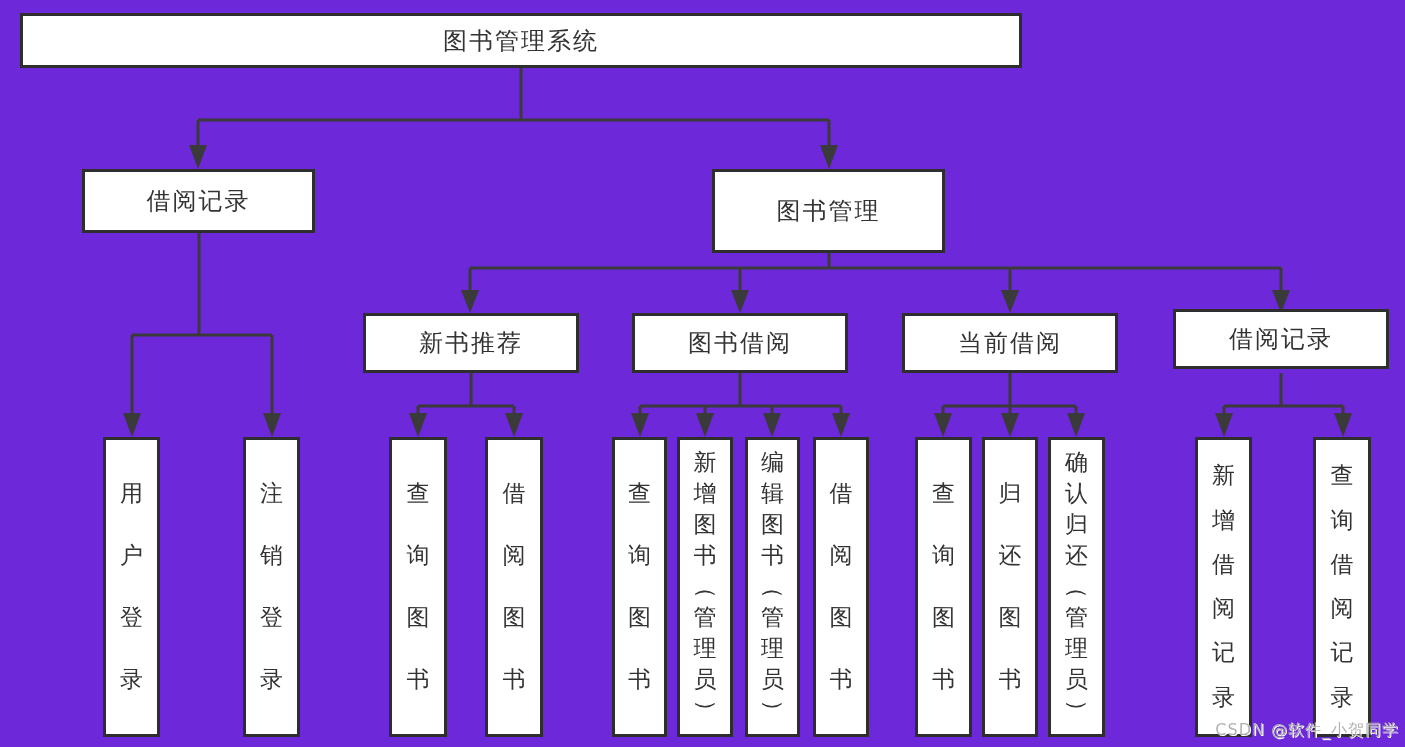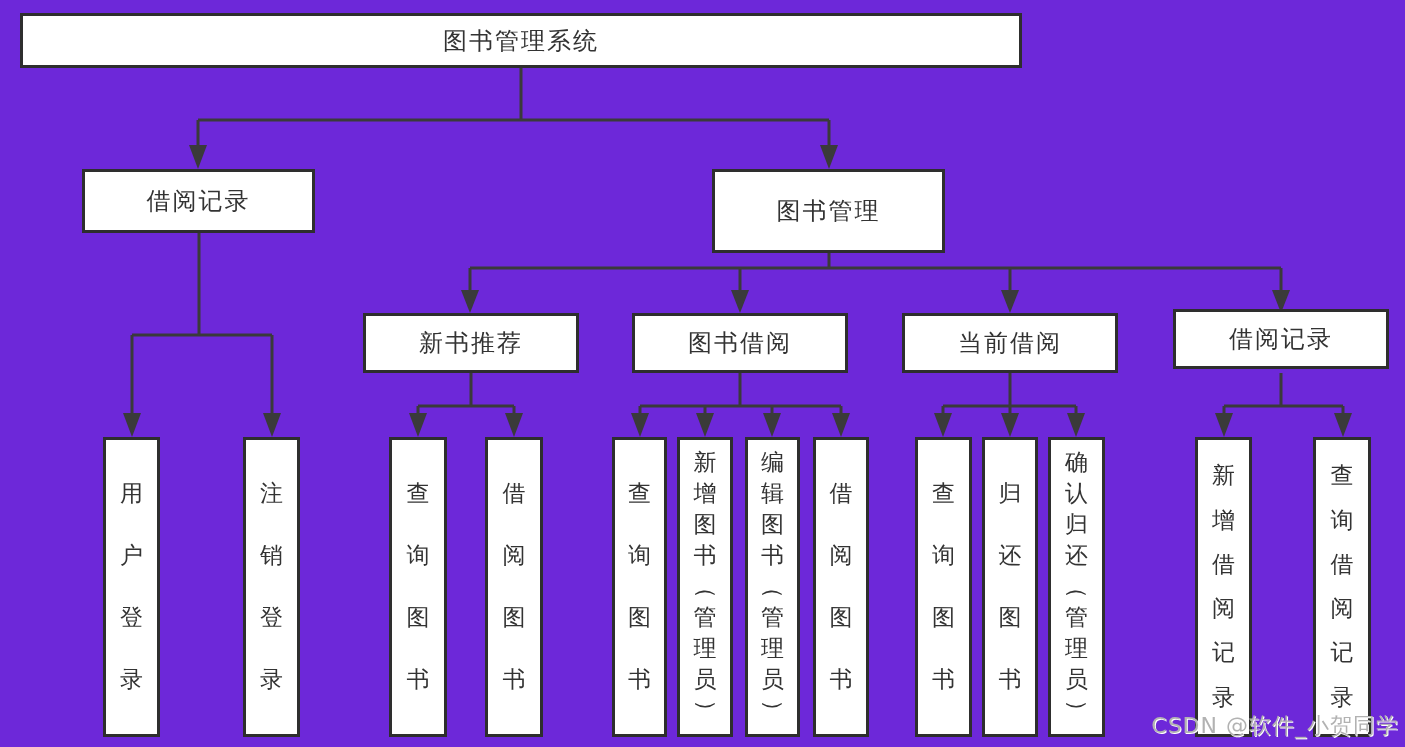--- a/index.html
+++ b/index.html
@@ -51,21 +51,21 @@
     display: block;
     line-height: 1;
     height: 24px;
   }
   .vtext span.rot { transform: rotate(90deg); }
   .watermark {
     position: absolute;
     right: 6px;
     bottom: 6px;
     color: #b2b2b2;
-    font-size: 22px;
+    font-size: 16px;
     letter-spacing: 1px;
     white-space: nowrap;
     text-shadow: 1px 1px 0 #ffffff;
     z-index: 5;
   }
 </style>
 </head>
 <body>
 
 <div class="canvas">

